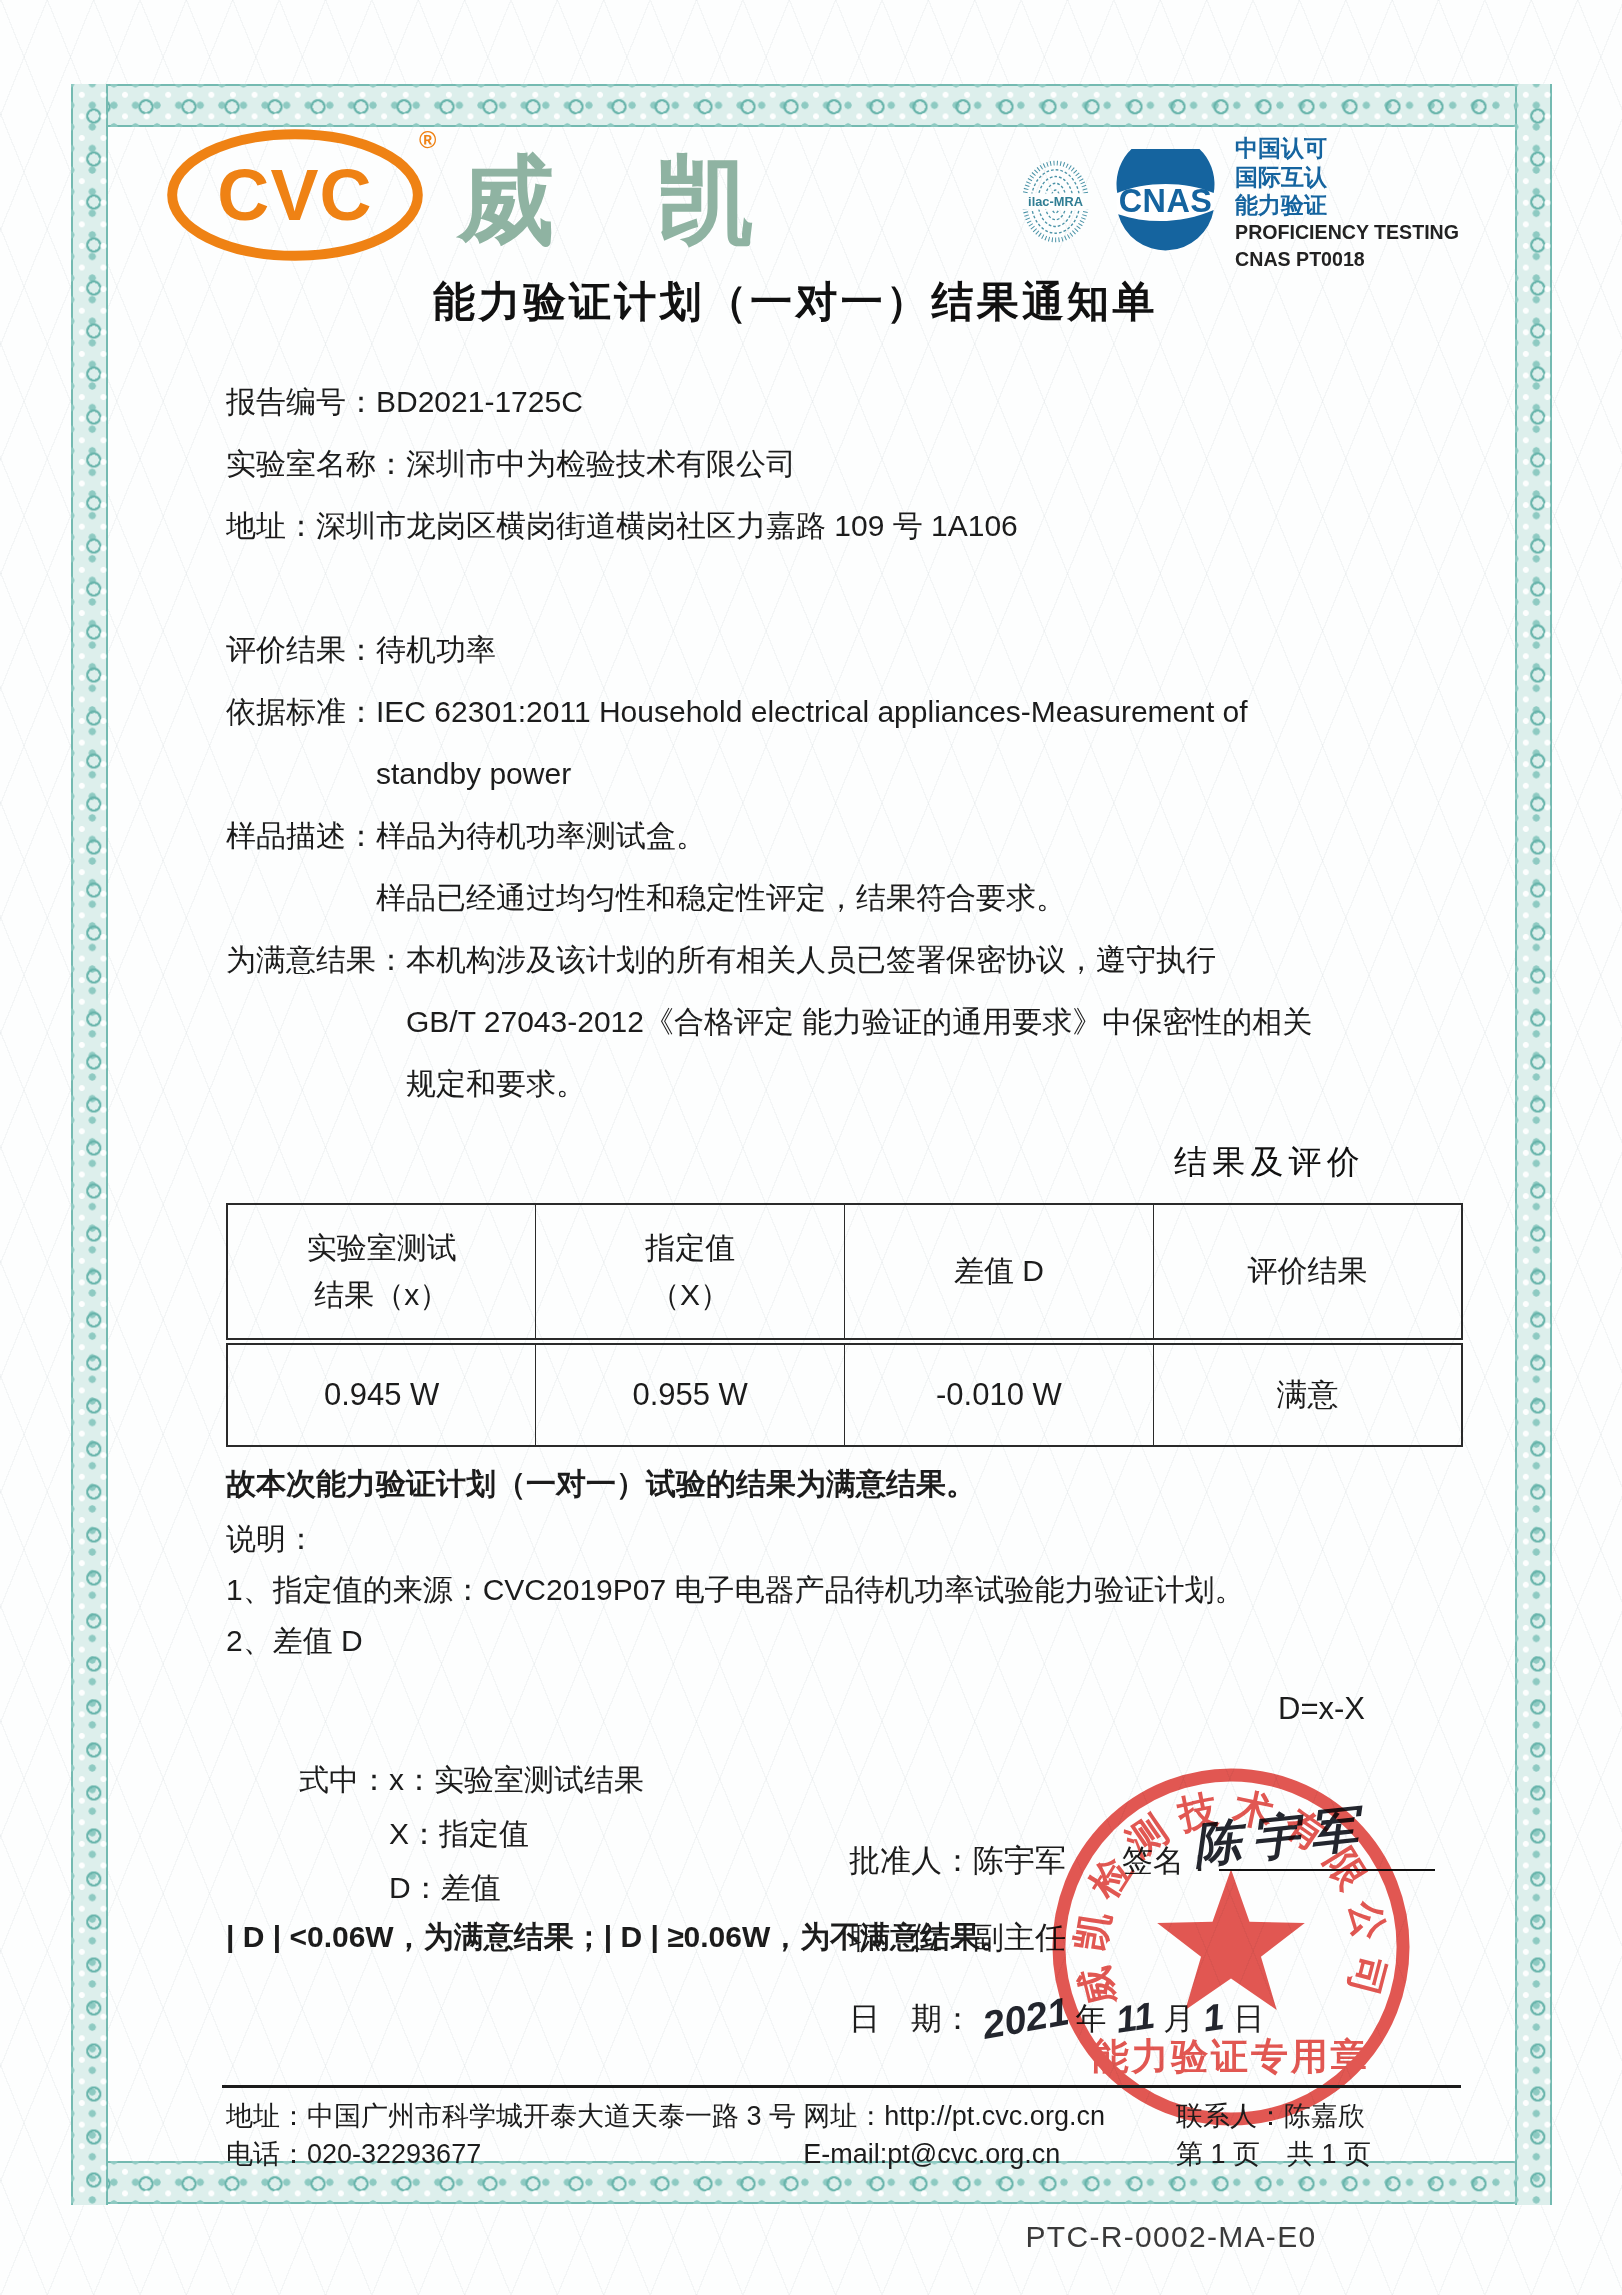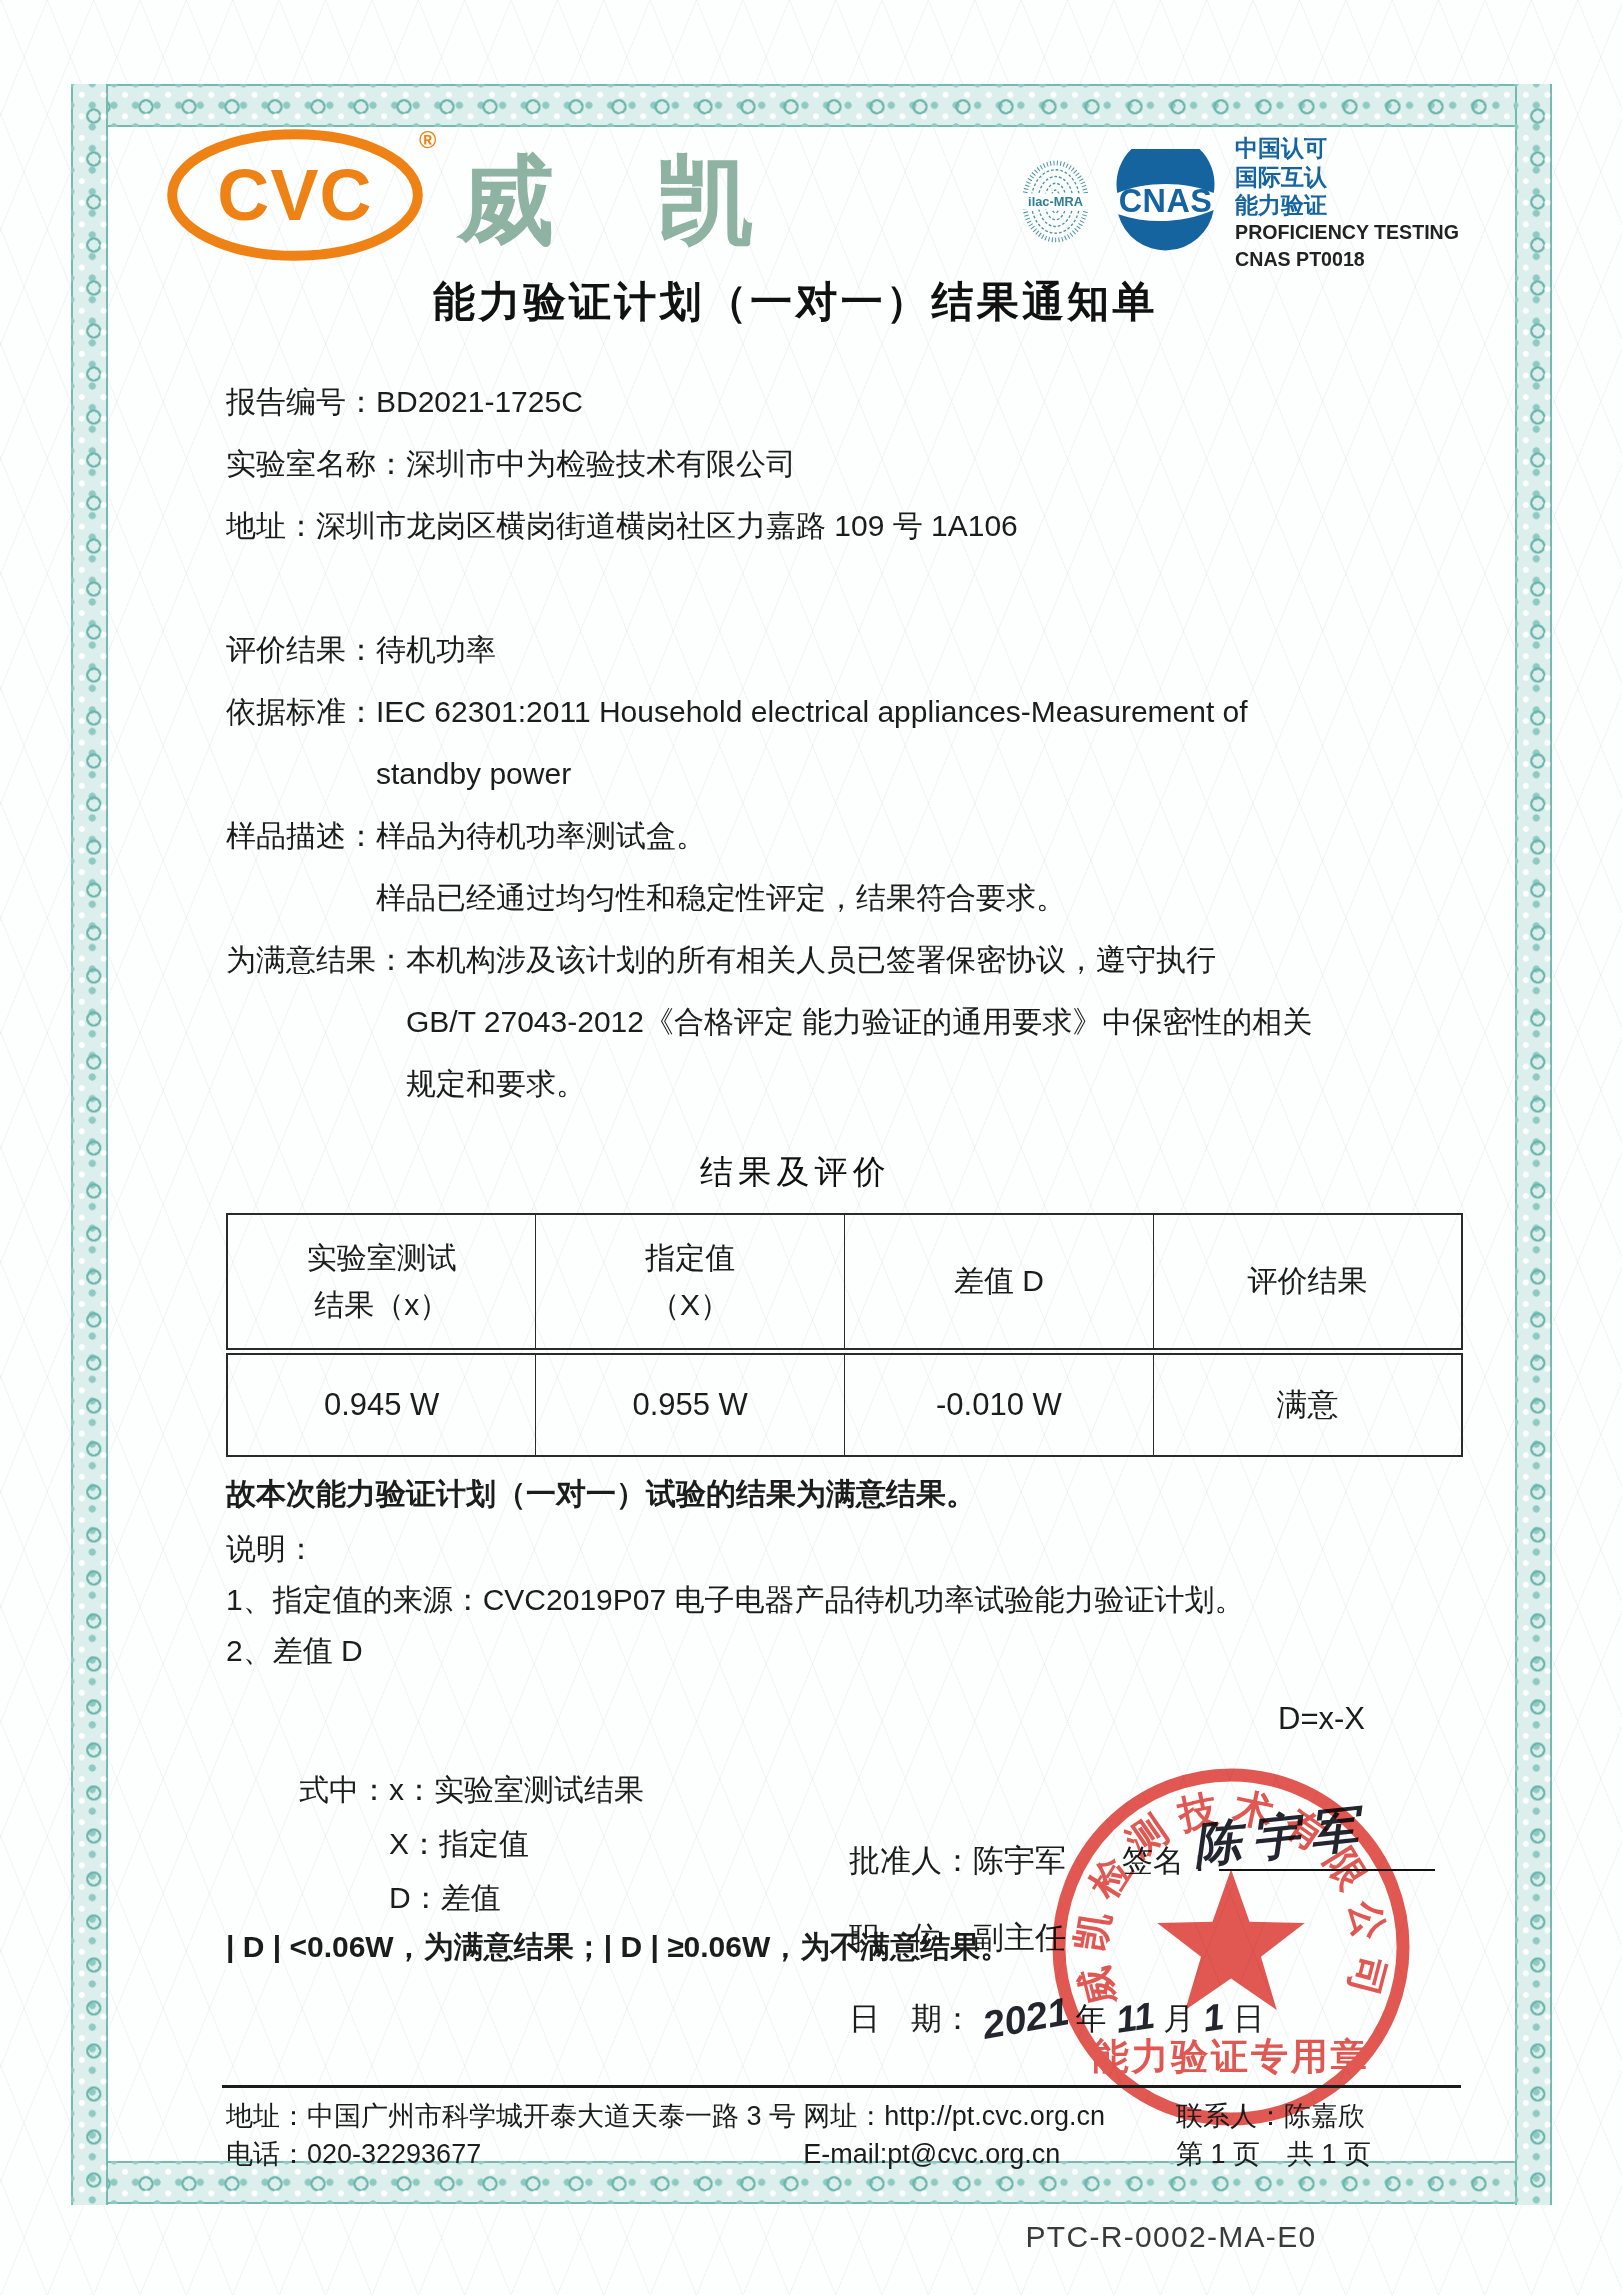--- a/index.html
+++ b/index.html
@@ -57,21 +57,21 @@
   .content { position:absolute; left:226px; right:160px; top:274px; }
   .doc-title { text-align:center; padding-right:98px; font-size:42px; font-weight:bold;
                letter-spacing:3.3px; color:#111; }
 
   .info-block { margin-top:41px; font-size:30px; }
   .info-row { display:flex; line-height:62px; }
   .info-row .lbl { white-space:nowrap; }
   .info-row .val { flex:1; }
   .gap-row { height:62px; }
 
-  .section-heading { margin-top:35px; text-align:center; padding-right:98px;
+  .section-heading { margin-top:25px; text-align:right; padding-right:98px;
                      font-size:33px; letter-spacing:5.2px; color:#111; }
 
   table.results { width:100%; margin-top:18.3px; border-collapse:collapse; table-layout:fixed;
                   border:2.6px solid #2a2a2a; }
   table.results th { border:1.3px solid #2a2a2a; border-bottom:7.9px double #2a2a2a;
                      font-weight:normal; font-size:30px; height:137px; line-height:1.55;
                      vertical-align:middle; }
   table.results td { border:1.3px solid #2a2a2a; text-align:center; font-size:31px; height:105px;
                      vertical-align:middle; }
 

